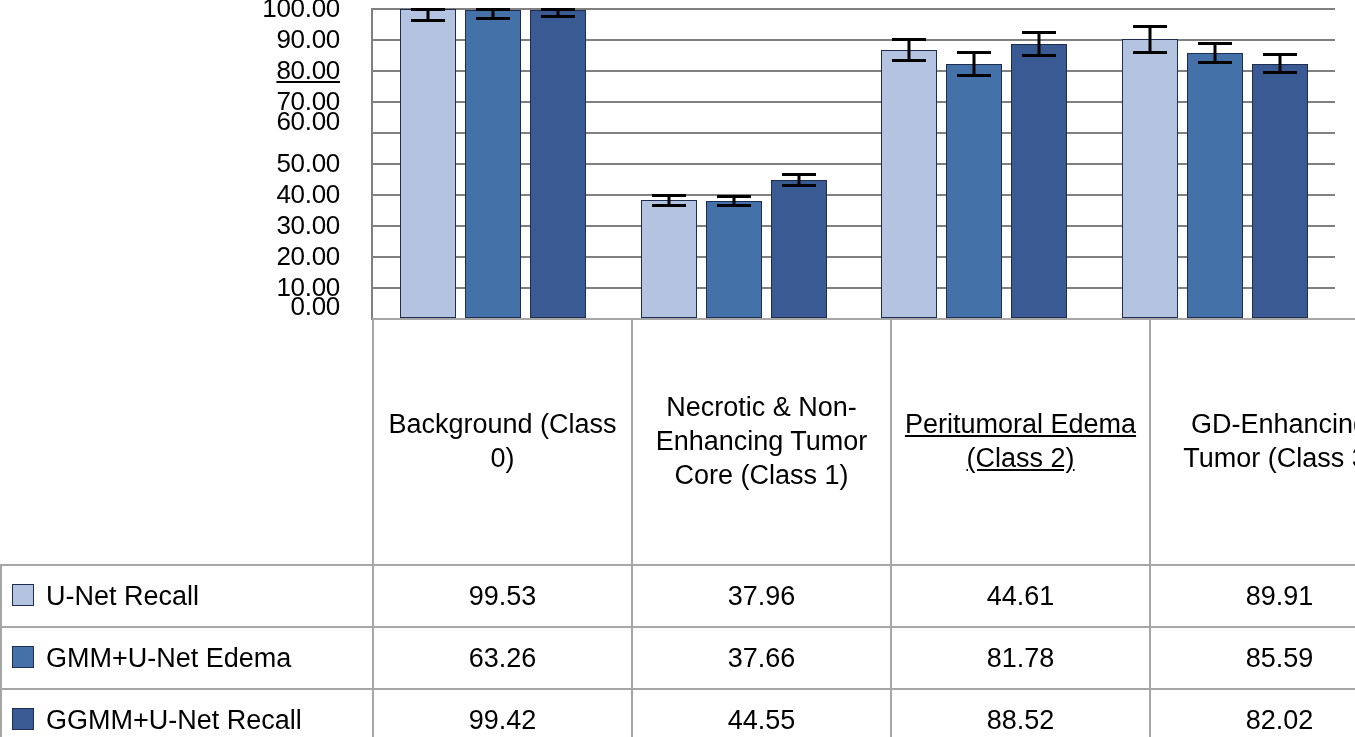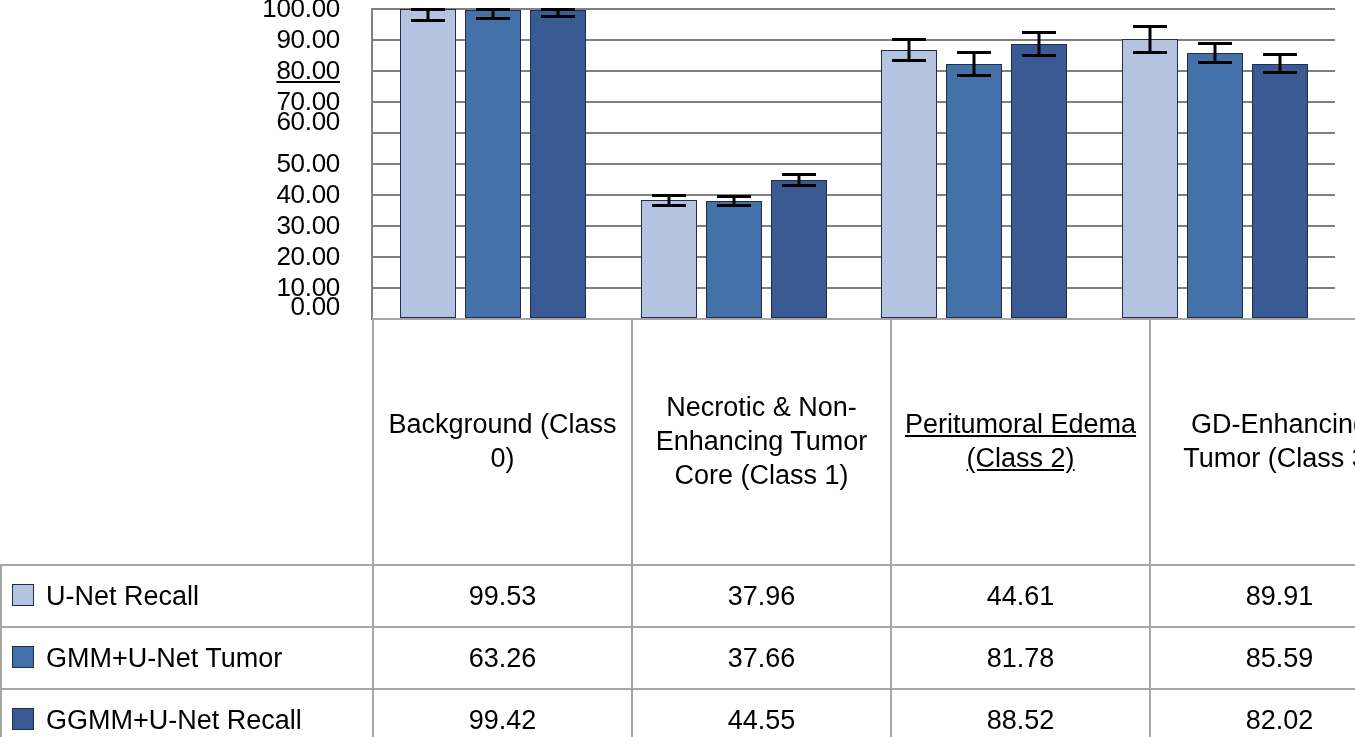--- a/index.html
+++ b/index.html
@@ -292,21 +292,21 @@
           <td class="cat-cell" style="width: 245px;">GD-Enhancing Tumor (Class 3)</td>
         </tr>
         <tr>
           <td class="series-label-cell"><span class="legend-swatch" style="background: rgb(180, 195, 224);"></span><span class="series-label-text">U-Net Recall</span></td>
           <td class="value-cell">99.53</td>
           <td class="value-cell">37.96</td>
           <td class="value-cell">44.61</td>
           <td class="value-cell">89.91</td>
         </tr>
         <tr>
-          <td class="series-label-cell"><span class="legend-swatch" style="background: rgb(68, 114, 168);"></span><span class="series-label-text">GMM+U-Net Tumor</span></td>
+          <td class="series-label-cell"><span class="legend-swatch" style="background: rgb(68, 114, 168);"></span><span class="series-label-text">GMM+U-Net Edema</span></td>
           <td class="value-cell">63.26</td>
           <td class="value-cell">37.66</td>
           <td class="value-cell">81.78</td>
           <td class="value-cell">85.59</td>
         </tr>
         <tr>
           <td class="series-label-cell"><span class="legend-swatch" style="background: rgb(58, 90, 148);"></span><span class="series-label-text">GGMM+U-Net Recall</span></td>
           <td class="value-cell">99.42</td>
           <td class="value-cell">44.55</td>
           <td class="value-cell">88.52</td>

